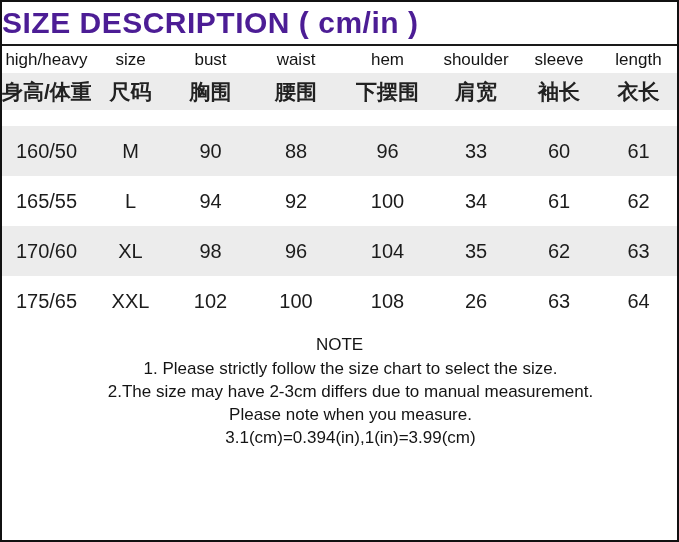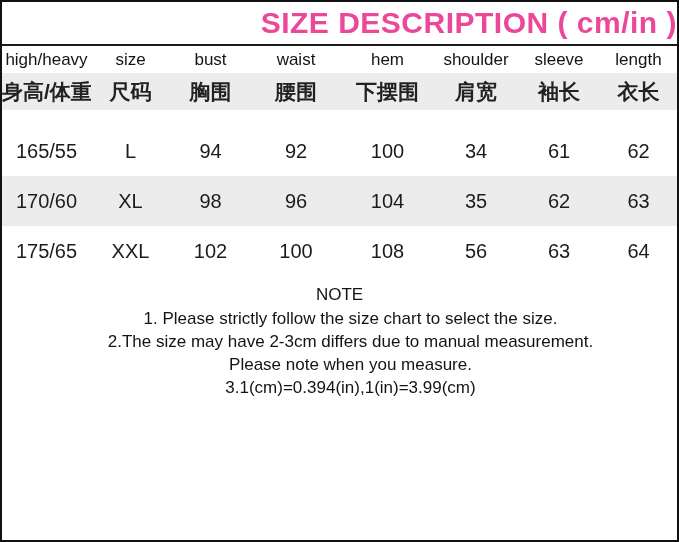--- a/index.html
+++ b/index.html
@@ -10,25 +10,25 @@
     width: 679px;
     height: 542px;
     border: 2px solid #111111;
     background: #ffffff;
     overflow: hidden;
   }
 
   .title-bar {
     height: 42px;
     line-height: 42px;
-    text-align: right;
+    text-align: left;
     font-size: 30px;
     font-weight: bold;
     letter-spacing: 0.5px;
-    color: #ec4899;
+    color: #4c1d95;
     border-bottom: 2px solid #1a1a1a;
     white-space: nowrap;
   }
 
   table.size-table {
     width: 675px;
     border-collapse: collapse;
     table-layout: fixed;
   }
   table.size-table th, table.size-table td {
@@ -105,20 +105,30 @@
         <th>下摆围</th>
         <th>肩宽</th>
         <th>袖长</th>
         <th>衣长</th>
       </tr>
     </thead>
     <tbody>
       <tr class="spacer">
           <td colspan="8"></td>
         </tr>
+        <tr class="data-row stripe">
+          <td>160/50</td>
+          <td>M</td>
+          <td>90</td>
+          <td>88</td>
+          <td>96</td>
+          <td>33</td>
+          <td>60</td>
+          <td>61</td>
+        </tr>
         <tr class="data-row">
           <td>165/55</td>
           <td>L</td>
           <td>94</td>
           <td>92</td>
           <td>100</td>
           <td>34</td>
           <td>61</td>
           <td>62</td>
         </tr>
@@ -131,21 +141,21 @@
           <td>35</td>
           <td>62</td>
           <td>63</td>
         </tr>
         <tr class="data-row">
           <td>175/65</td>
           <td>XXL</td>
           <td>102</td>
           <td>100</td>
           <td>108</td>
-          <td>56</td>
+          <td>26</td>
           <td>63</td>
           <td>64</td>
         </tr>
       </tbody>
   </table>
 
   <div class="note-section">
     <div class="note-title">NOTE</div>
     <div>
         <div class="note-line">1. Please strictly follow the size chart to select the size.</div>

